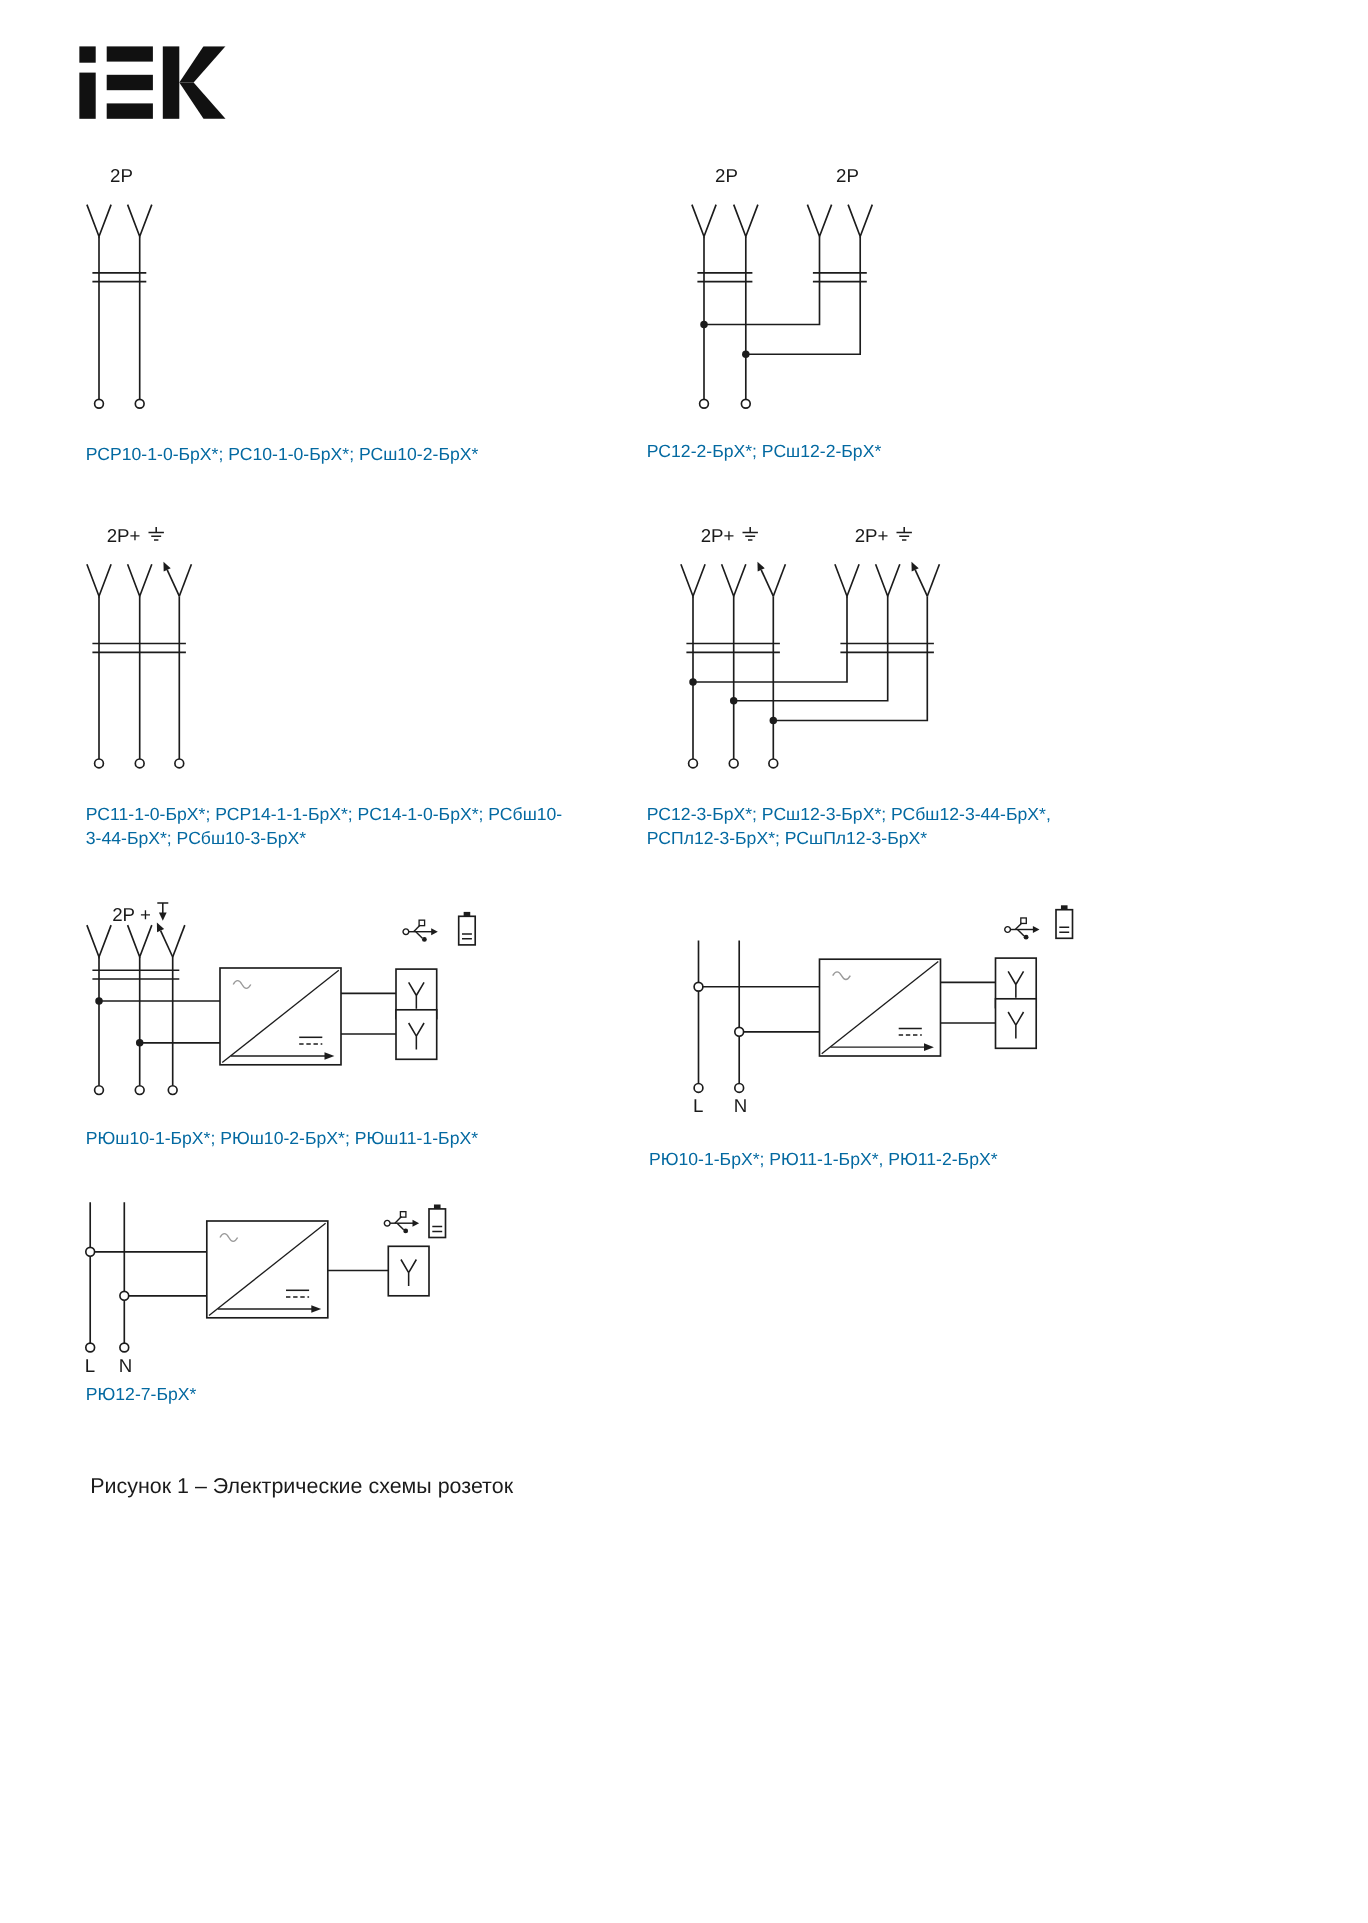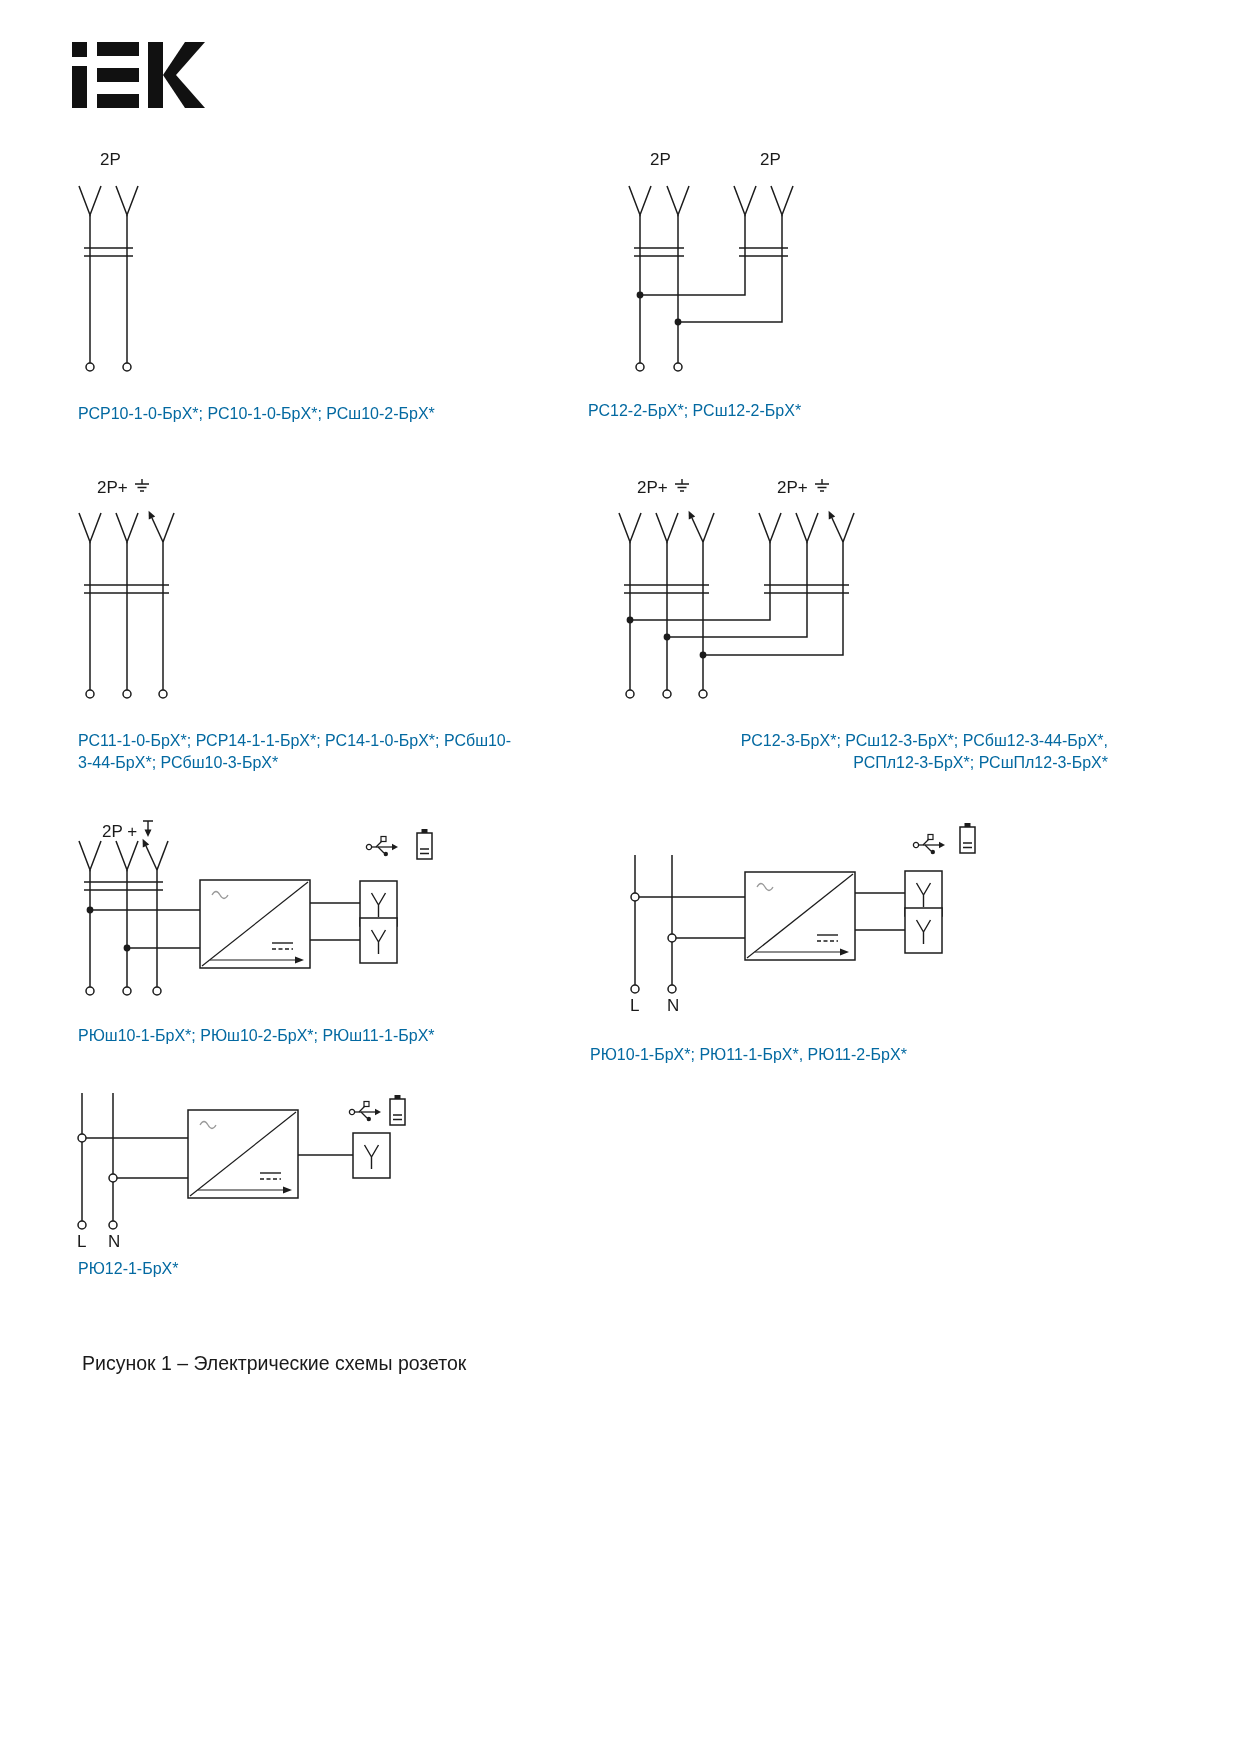--- a/index.html
+++ b/index.html
@@ -154,21 +154,21 @@
     <path class="s" d="M195,70 L195,165 L55,165"></path>
     <path class="s" d="M231,70 L231,183 L91,183"></path>
     <circle class="f" cx="18" cy="148" r="3.4"></circle>
     <circle class="f" cx="55" cy="165" r="3.4"></circle>
     <circle class="f" cx="91" cy="183" r="3.4"></circle>
     <circle class="term" cx="18" cy="222" r="4"></circle>
     <circle class="term" cx="55" cy="222" r="4"></circle>
     <circle class="term" cx="91" cy="222" r="4"></circle>
   </g>
 </svg>
-<div class="abs caption" style="left:588px; top:730px; width:520px;text-align:right;">РС12-3-БрХ*; РСш12-3-БрХ*; РСбш12-3-44-БрХ*,
+<div class="abs caption" style="left:588px; top:730px; width:520px;">РС12-3-БрХ*; РСш12-3-БрХ*; РСбш12-3-44-БрХ*,
 РСПл12-3-БрХ*; РСшПл12-3-БрХ*</div>
 
 <svg class="dwg abs" style="left:72px; top:815px;" width="380" height="215" viewBox="0 0 380 215">
   <text x="30" y="22">2P +</text>
   <use href="#g-earth-arrow" x="76" y="6"></use>
   <g>
     <use href="#g-fork" x="18" y="55"></use>
     <use href="#g-fork" x="55" y="55"></use>
     <use href="#g-earth-pin" x="85" y="55"></use>
     <path class="s" d="M18,55 L18,172 M55,55 L55,172 M85,55 L85,172"></path>
@@ -219,15 +219,15 @@
     <circle class="term" cx="45" cy="140" r="4"></circle>
   </g>
   <text x="9" y="162">L</text>
   <text x="40" y="162">N</text>
   <use href="#g-converter" x="120" y="25"></use>
   <path class="s" d="M230,70 L285,70"></path>
   <use href="#g-socket-out" x="285" y="48"></use>
   <use href="#g-usb" x="284" y="27"></use>
   <use href="#g-battery" x="322" y="10"></use>
 </svg>
-<div class="abs caption" style="left:78px; top:1258px; width:400px;">РЮ12-1-БрХ*</div>
-
-<div class="abs fig-caption" style="left:82px; top:1340px; width:700px;margin-top:12px;">Рисунок 1 – Электрические схемы розеток</div>
+<div class="abs caption" style="left:78px; top:1258px; width:400px;">РЮ12-7-БрХ*</div>
+
+<div class="abs fig-caption" style="left:82px; top:1340px; width:700px;">Рисунок 1 – Электрические схемы розеток</div>
 
 </body></html>

